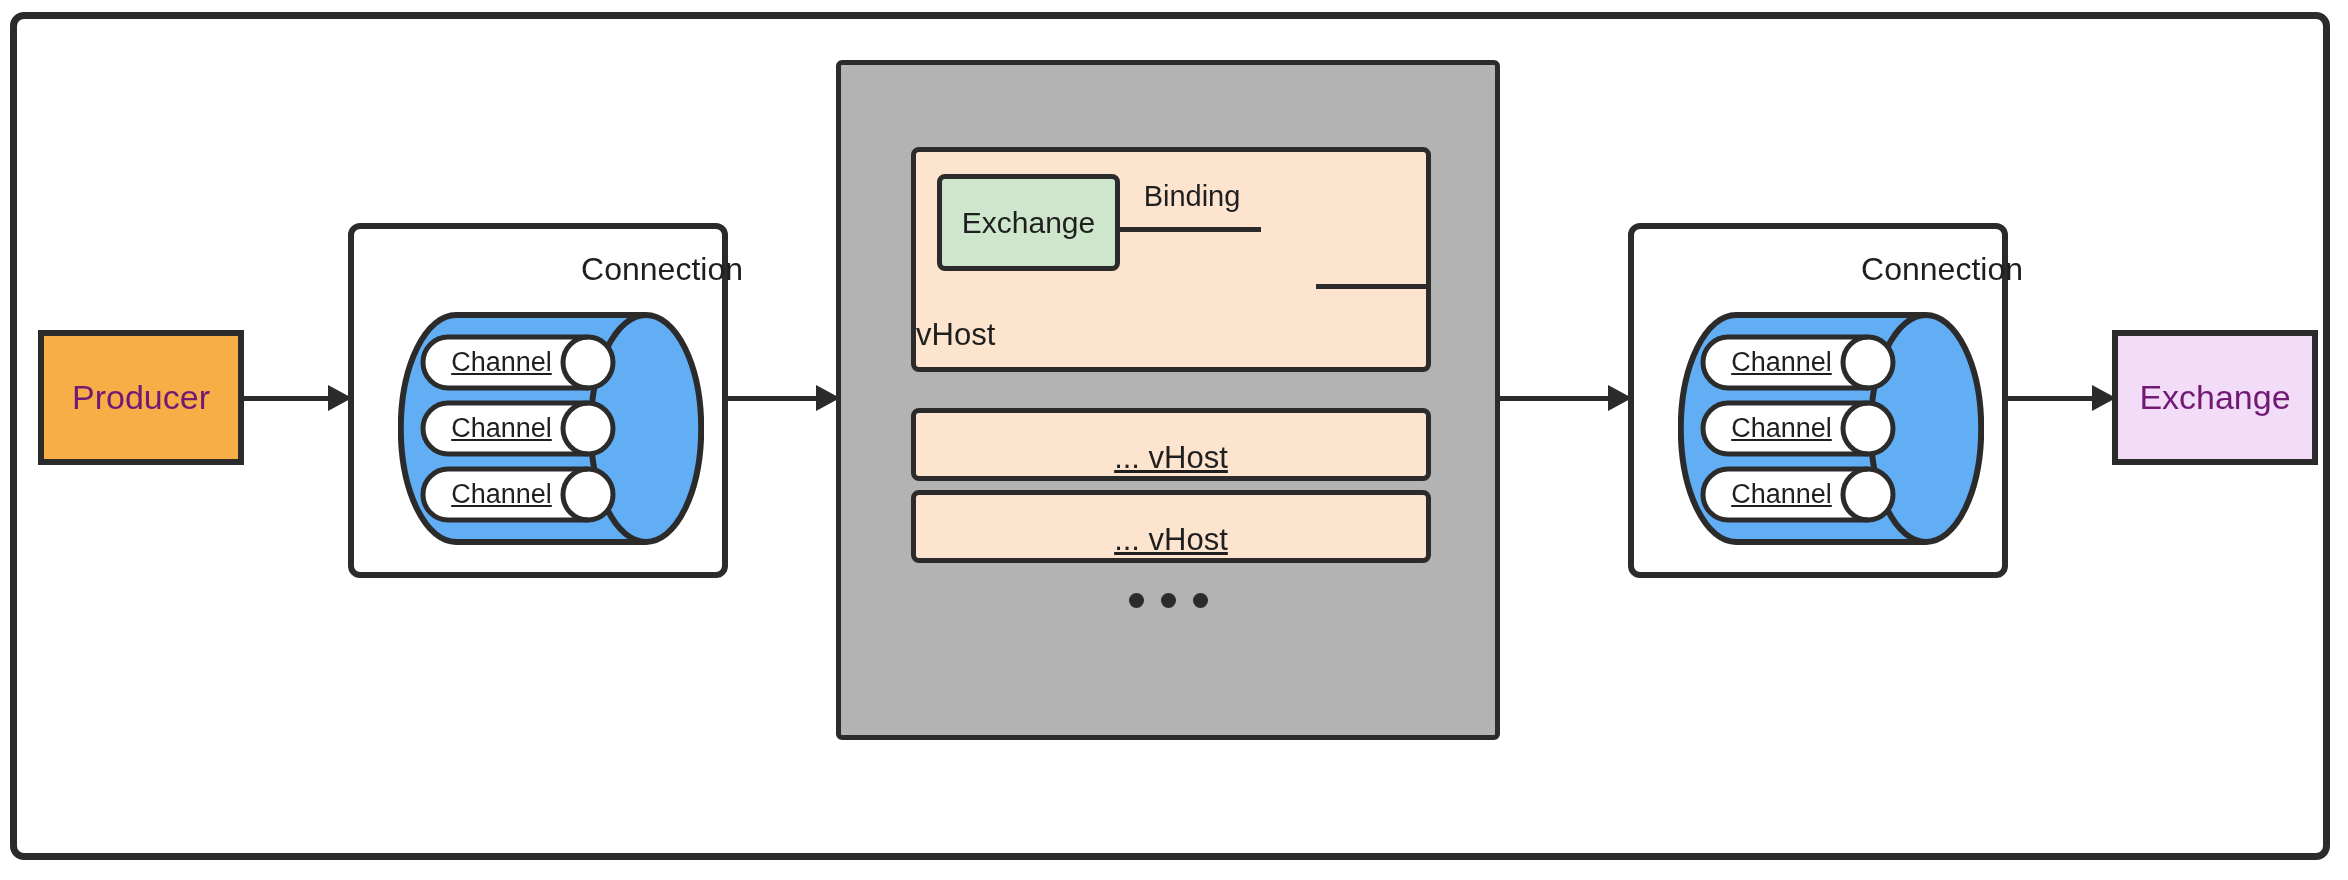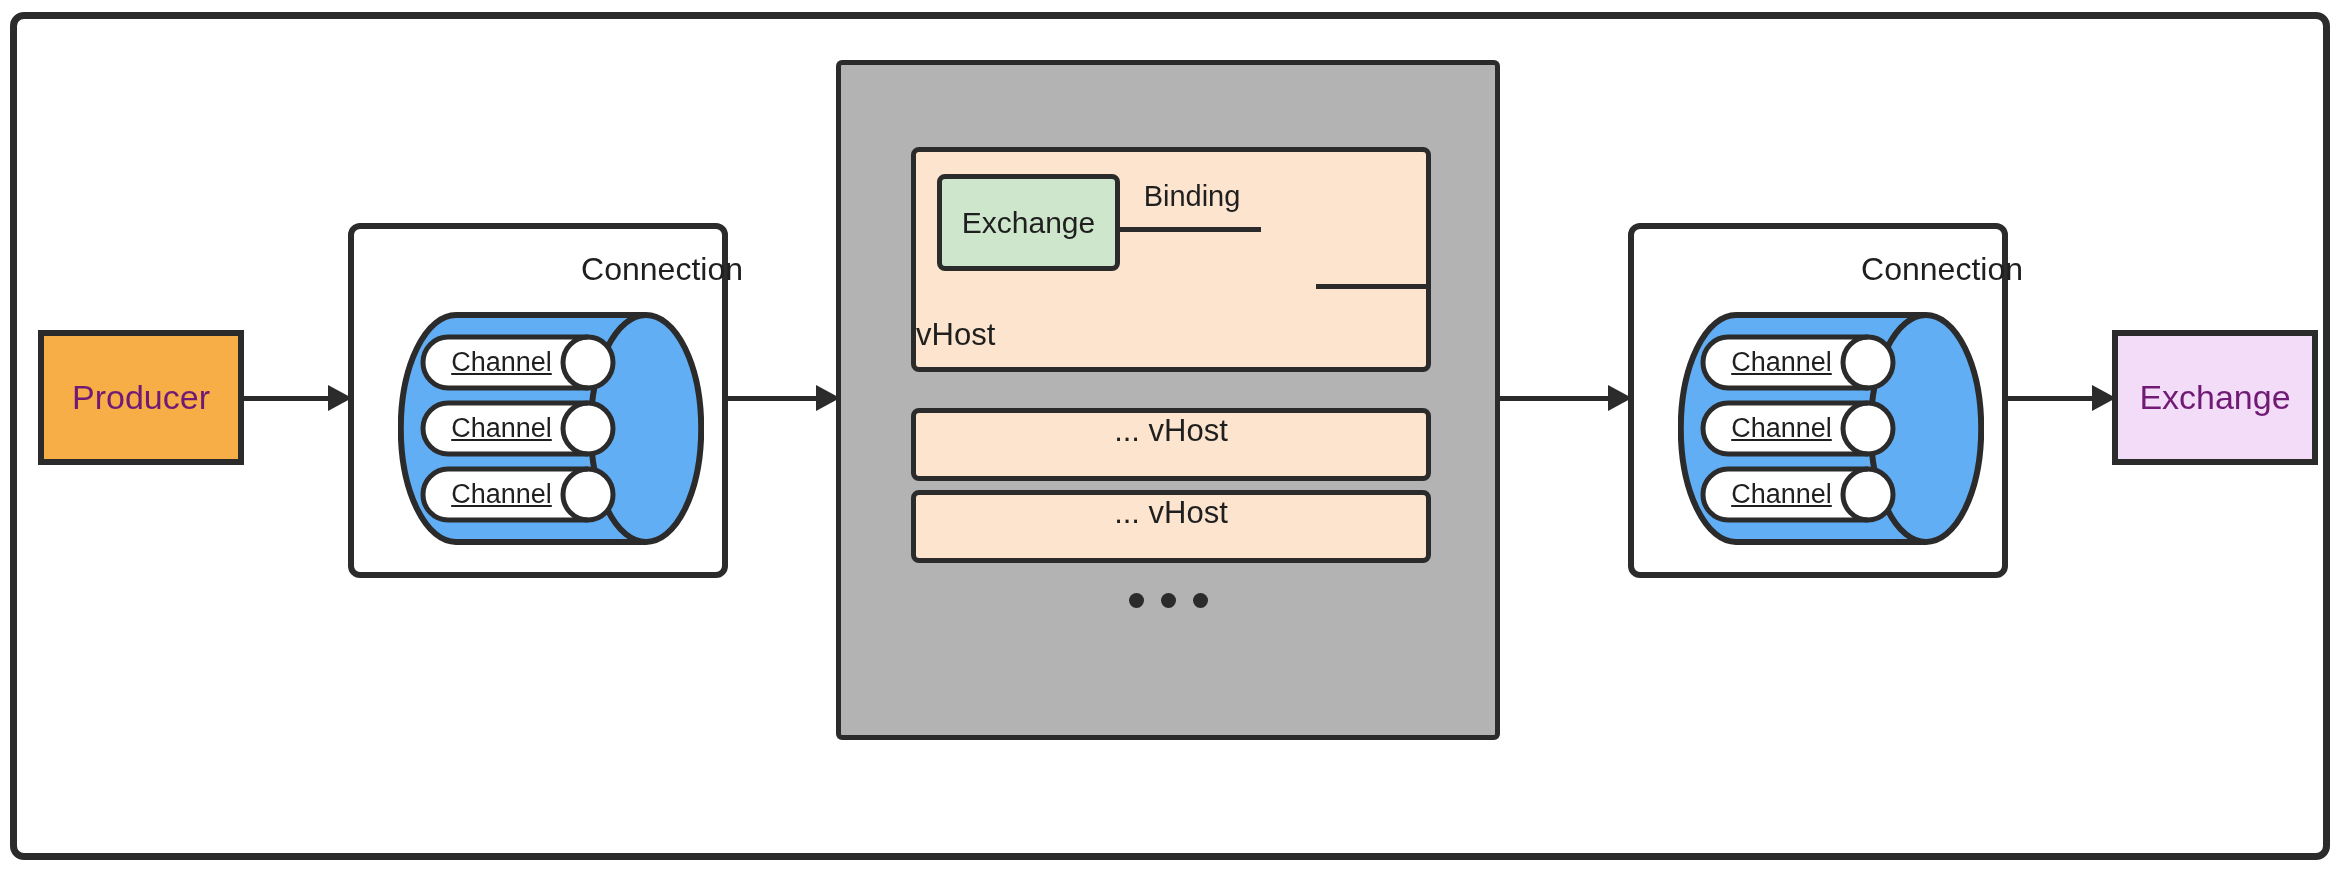--- a/index.html
+++ b/index.html
@@ -235,24 +235,25 @@
   .vhost-stub {
     position: absolute;
     left: 70px;
     width: 520px;
     height: 73px;
     background: #fce4ce;
     border: 5px solid #2b2b2b;
     border-radius: 8px;
     box-sizing: border-box;
     display: flex;
-    align-items: flex-start;
+    align-items: flex-end;
     justify-content: center;
     font-size: 31px;
     color: #1f1f1f;
+    text-decoration: underline;
   }
   .vhost-stub.s1 { top: 343px; }
   .vhost-stub.s2 { top: 425px; }
 
   .ellipsis-dots {
     position: absolute;
     left: 0;
     top: 528px;
     width: 100%;
     display: flex;

